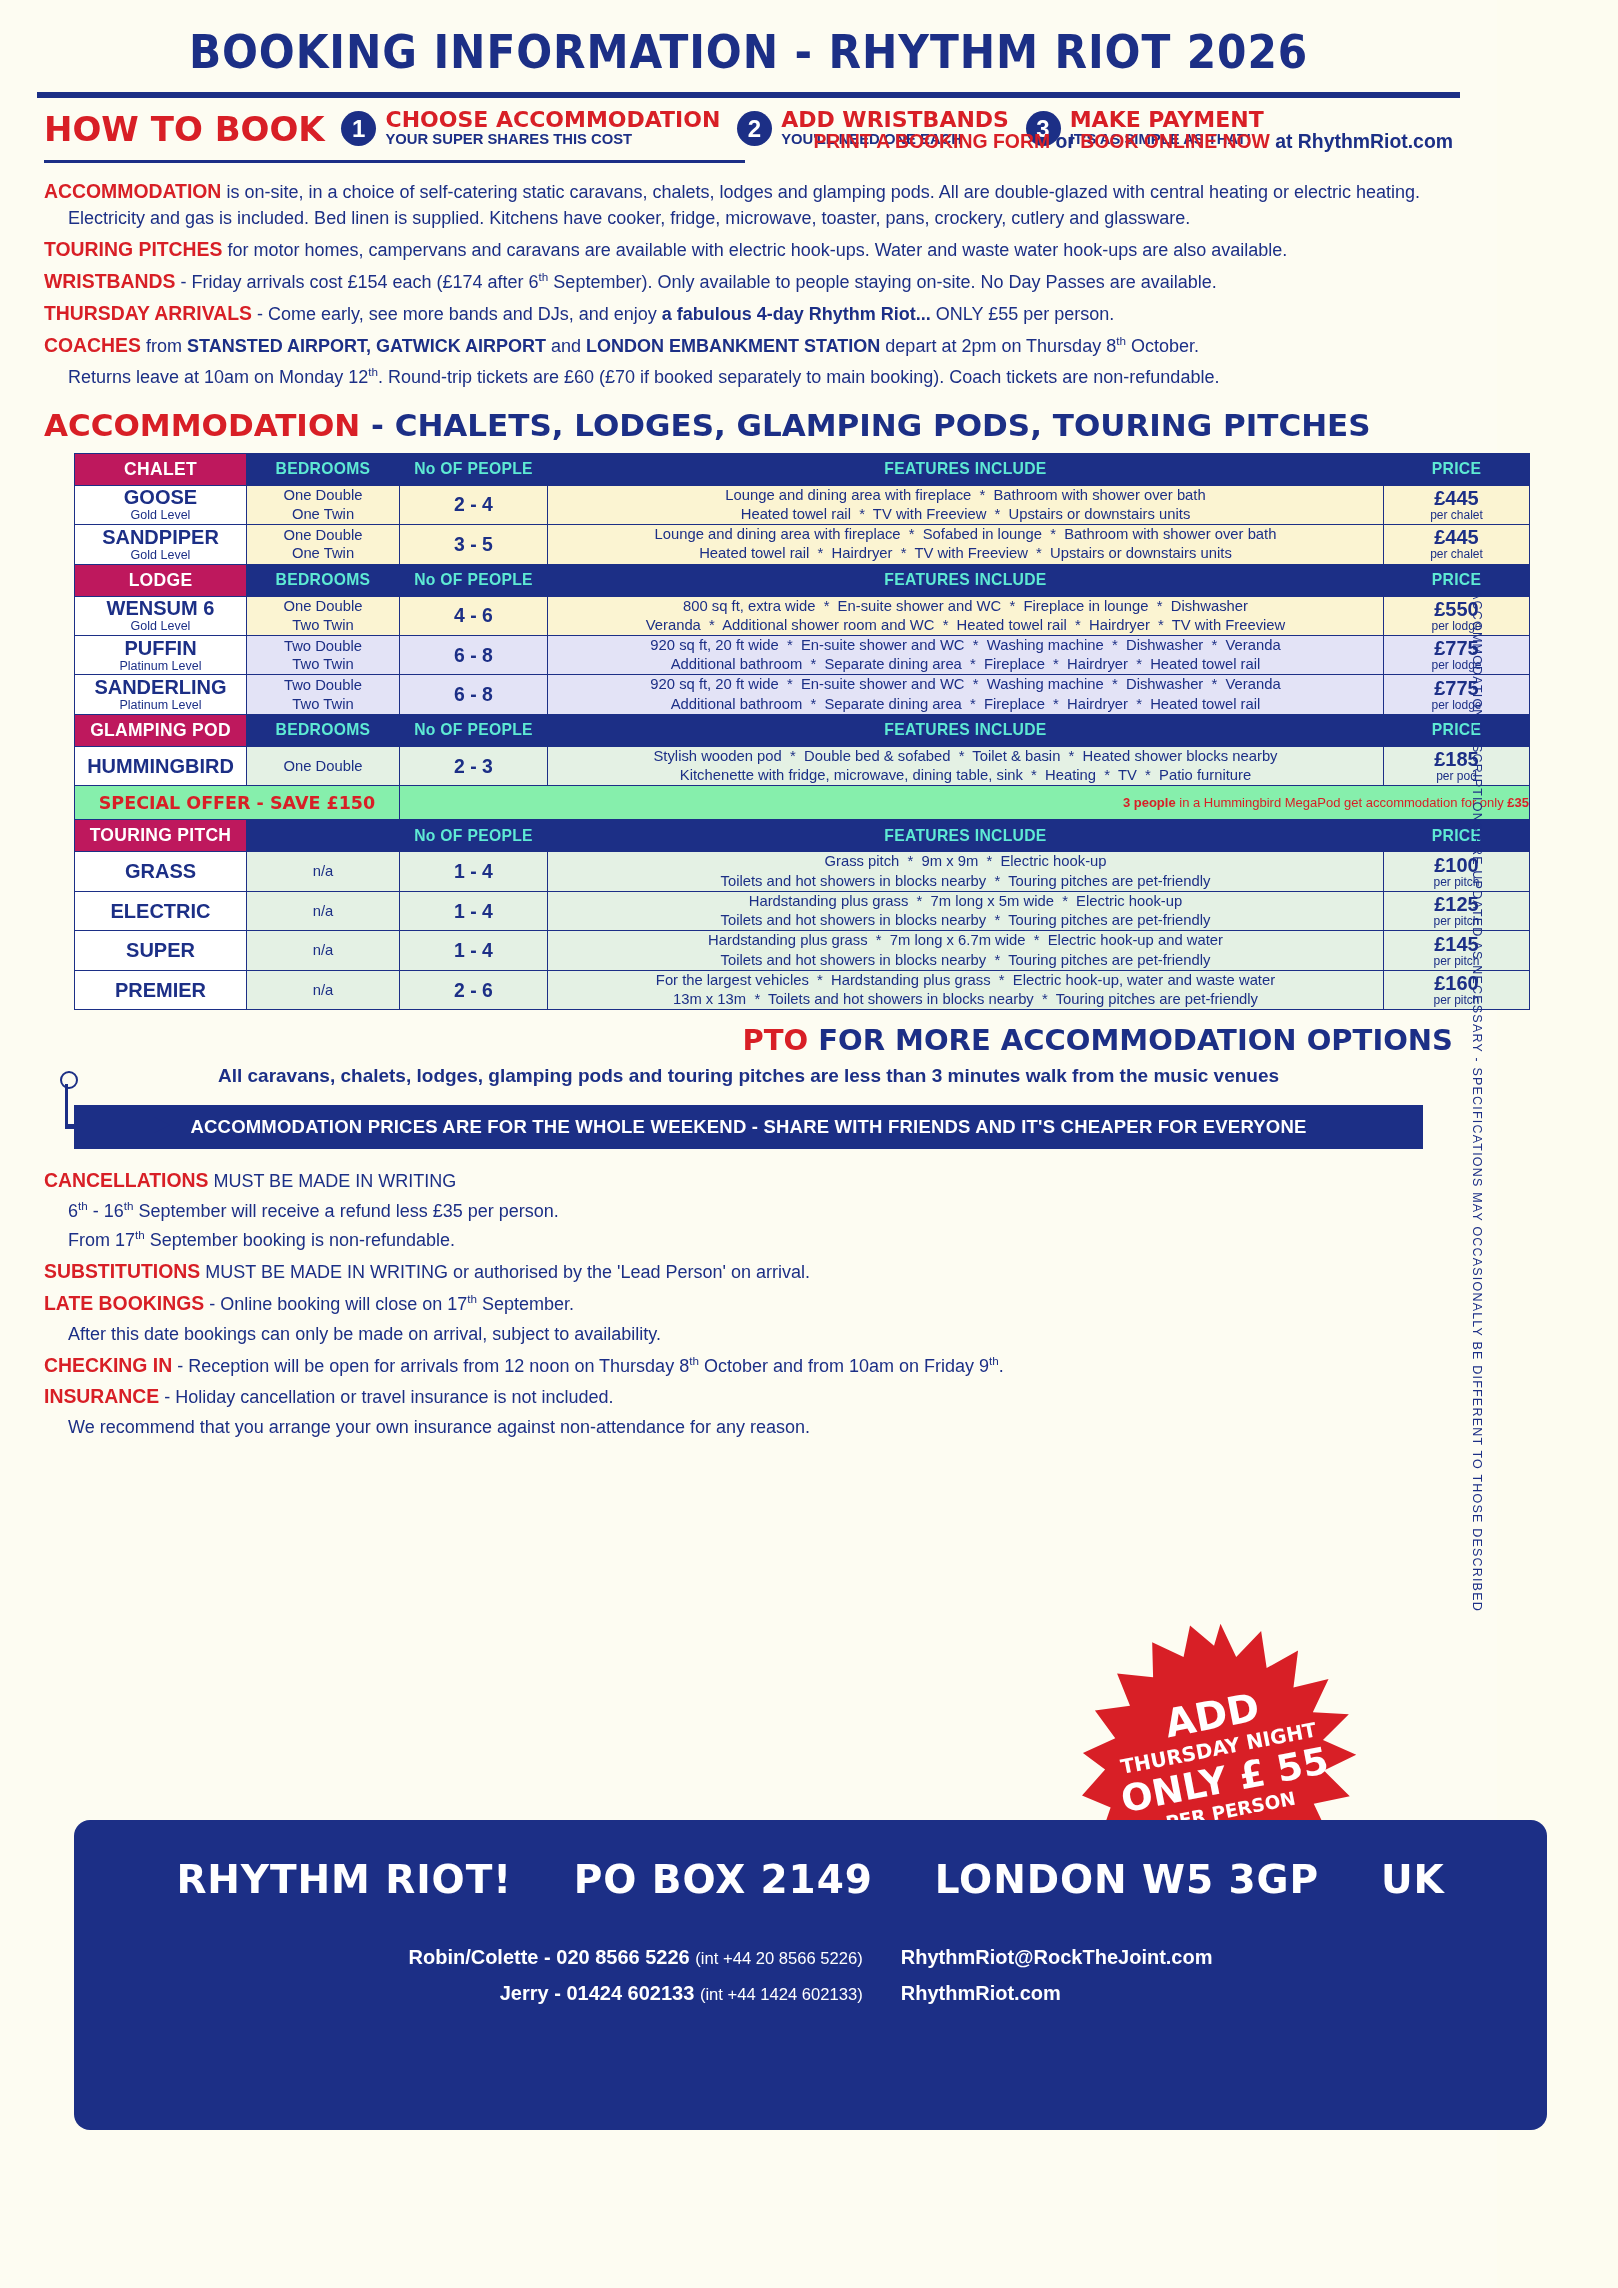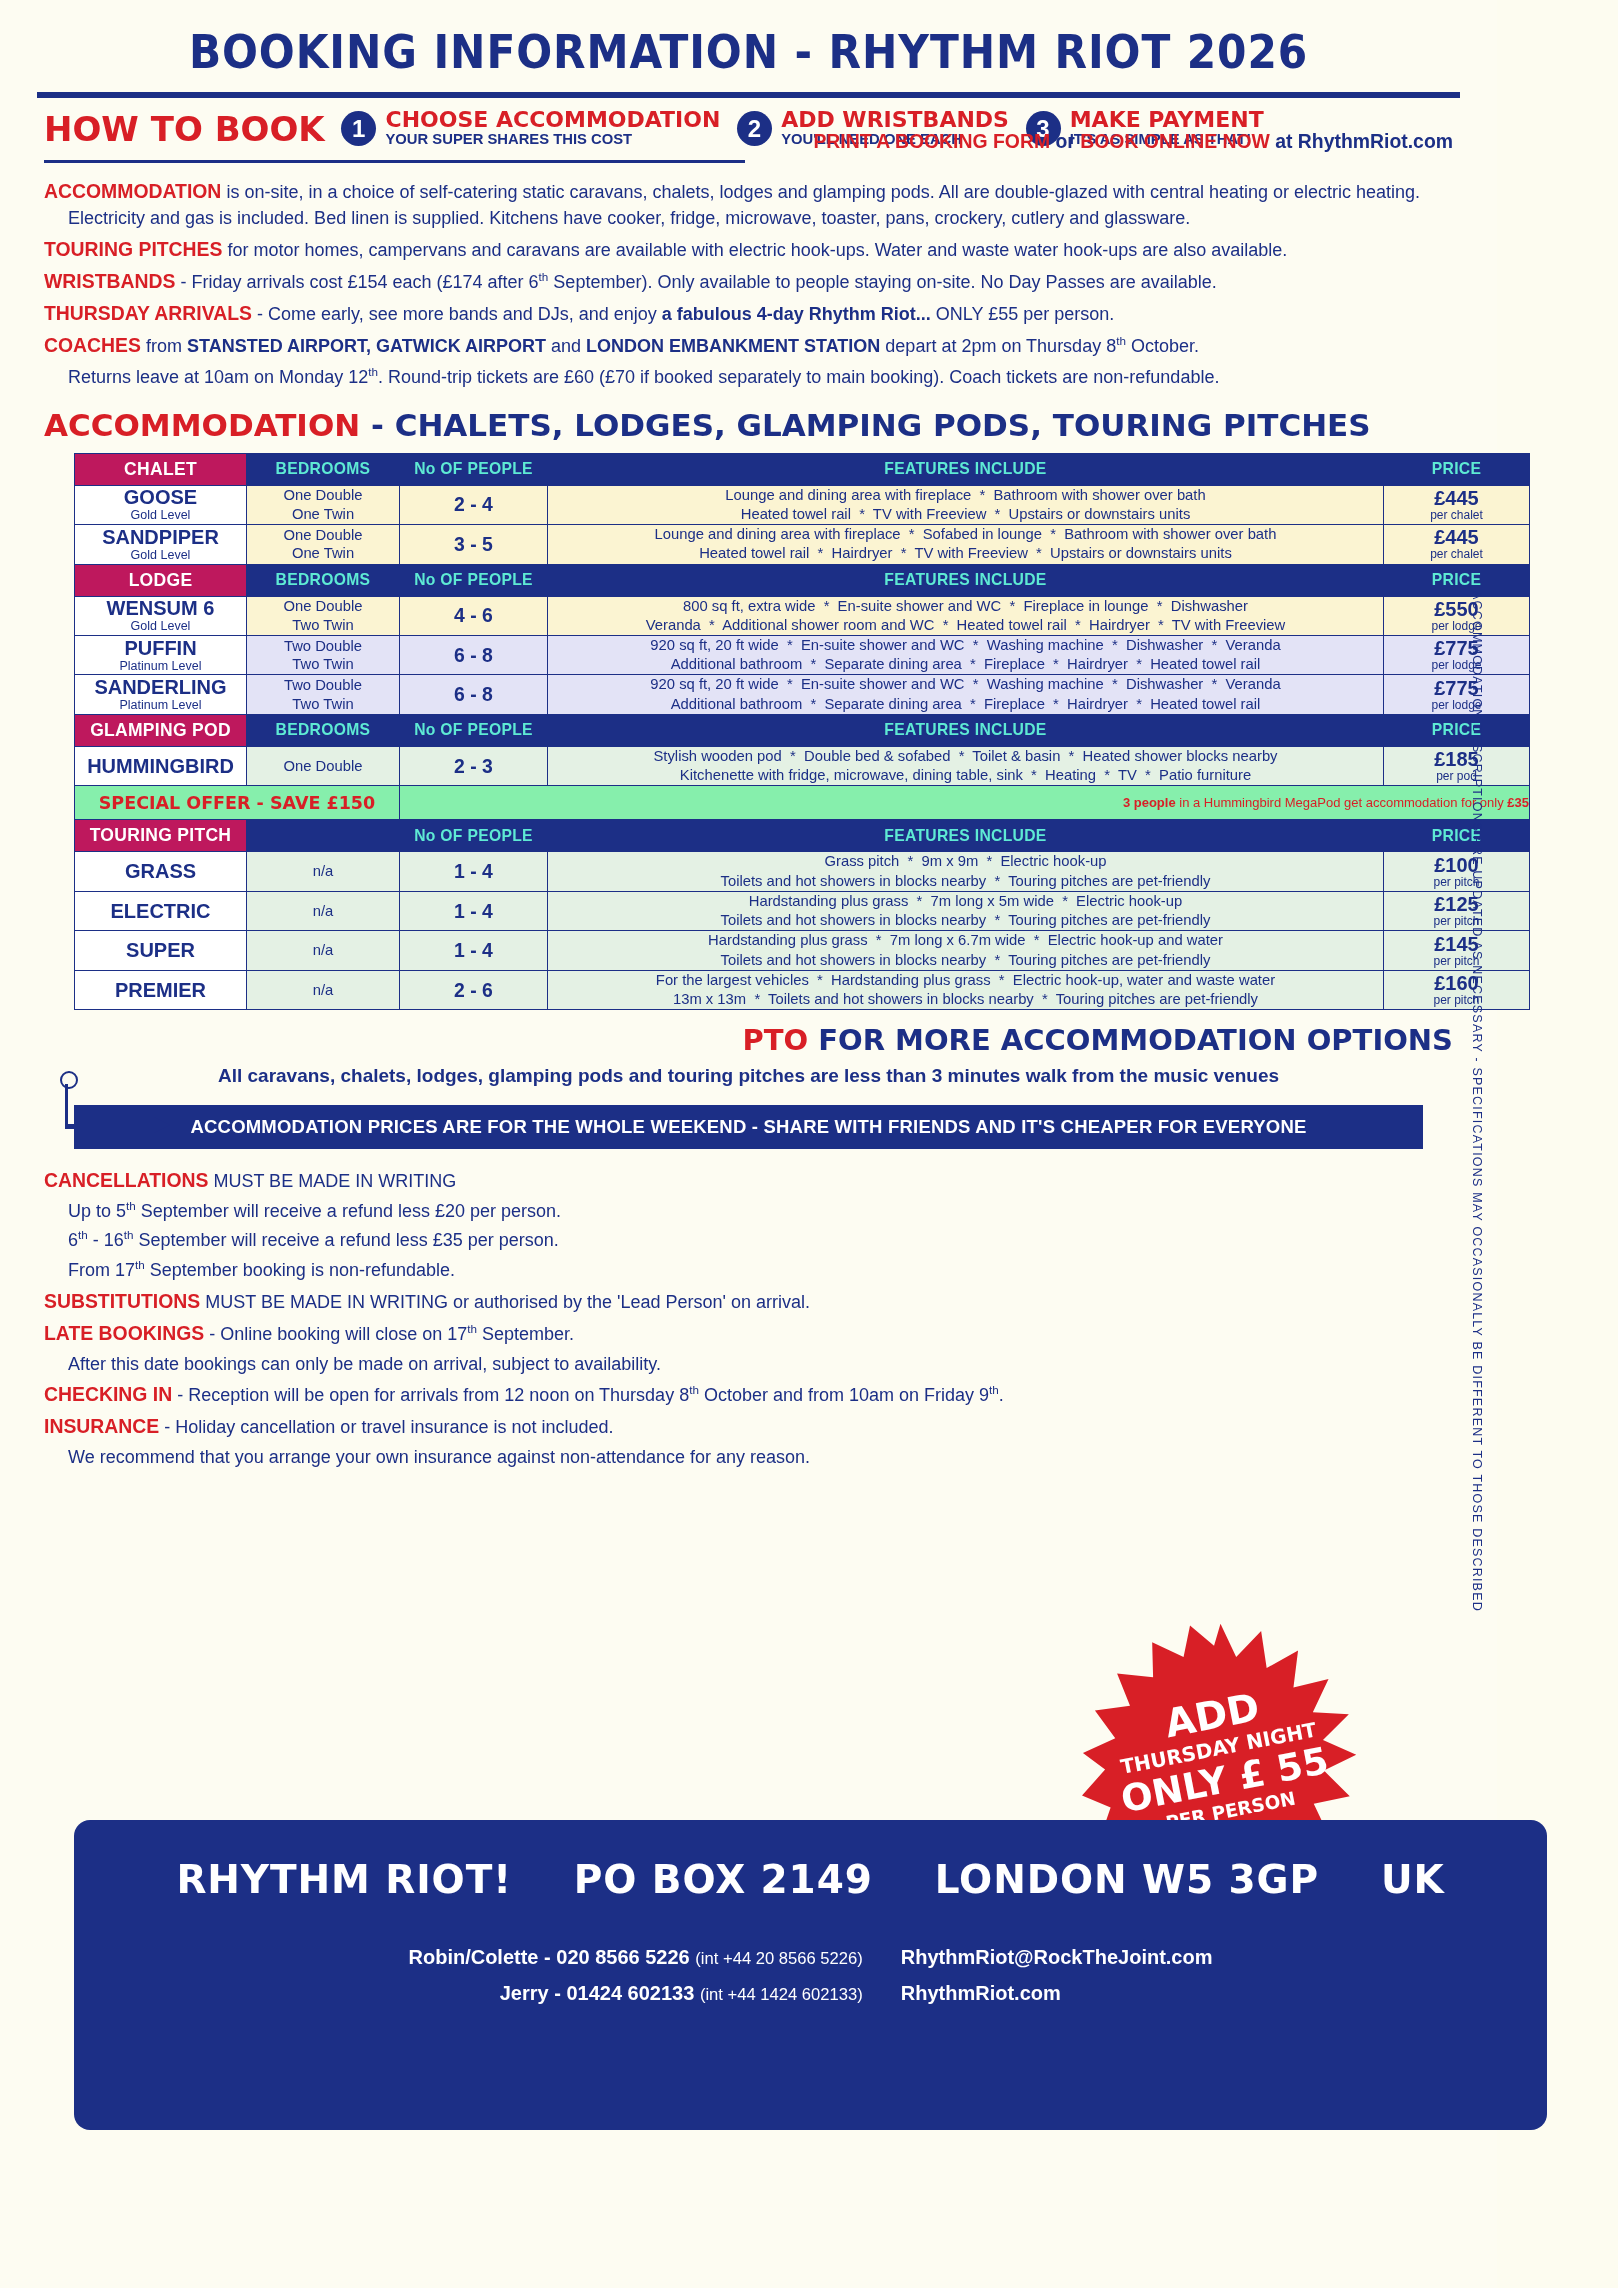--- a/index.html
+++ b/index.html
@@ -625,21 +625,20 @@
     <span class="red">PTO</span><span> FOR MORE ACCOMMODATION OPTIONS</span>
   </div>
   <div class="walk-line">All caravans, chalets, lodges, glamping pods and touring pitches are less than 3 minutes walk from the music venues</div>
 
   <div class="banner">ACCOMMODATION PRICES ARE FOR THE WHOLE WEEKEND - SHARE WITH FRIENDS AND IT'S CHEAPER FOR EVERYONE</div>
 
   <div class="terms">
     <p>
       <span class="kw">CANCELLATIONS</span><span> MUST BE MADE IN WRITING</span>
     </p>
-    <p class="ind">Up to 5<sup>th</sup> September will receive a refund less £20 per person.</p>
     <p class="ind">6<sup>th</sup> - 16<sup>th</sup> September will receive a refund less £35 per person.</p>
     <p class="ind">From 17<sup>th</sup> September booking is non-refundable.</p>
     <p>
       <span class="kw">SUBSTITUTIONS</span><span> MUST BE MADE IN WRITING or authorised by the 'Lead Person' on arrival.</span>
     </p>
     <p>
       <span class="kw">LATE BOOKINGS</span><span> - Online booking will close on 17<sup>th</sup> September.</span>
     </p>
     <p class="ind">After this date bookings can only be made on arrival, subject to availability.</p>
     <p>

